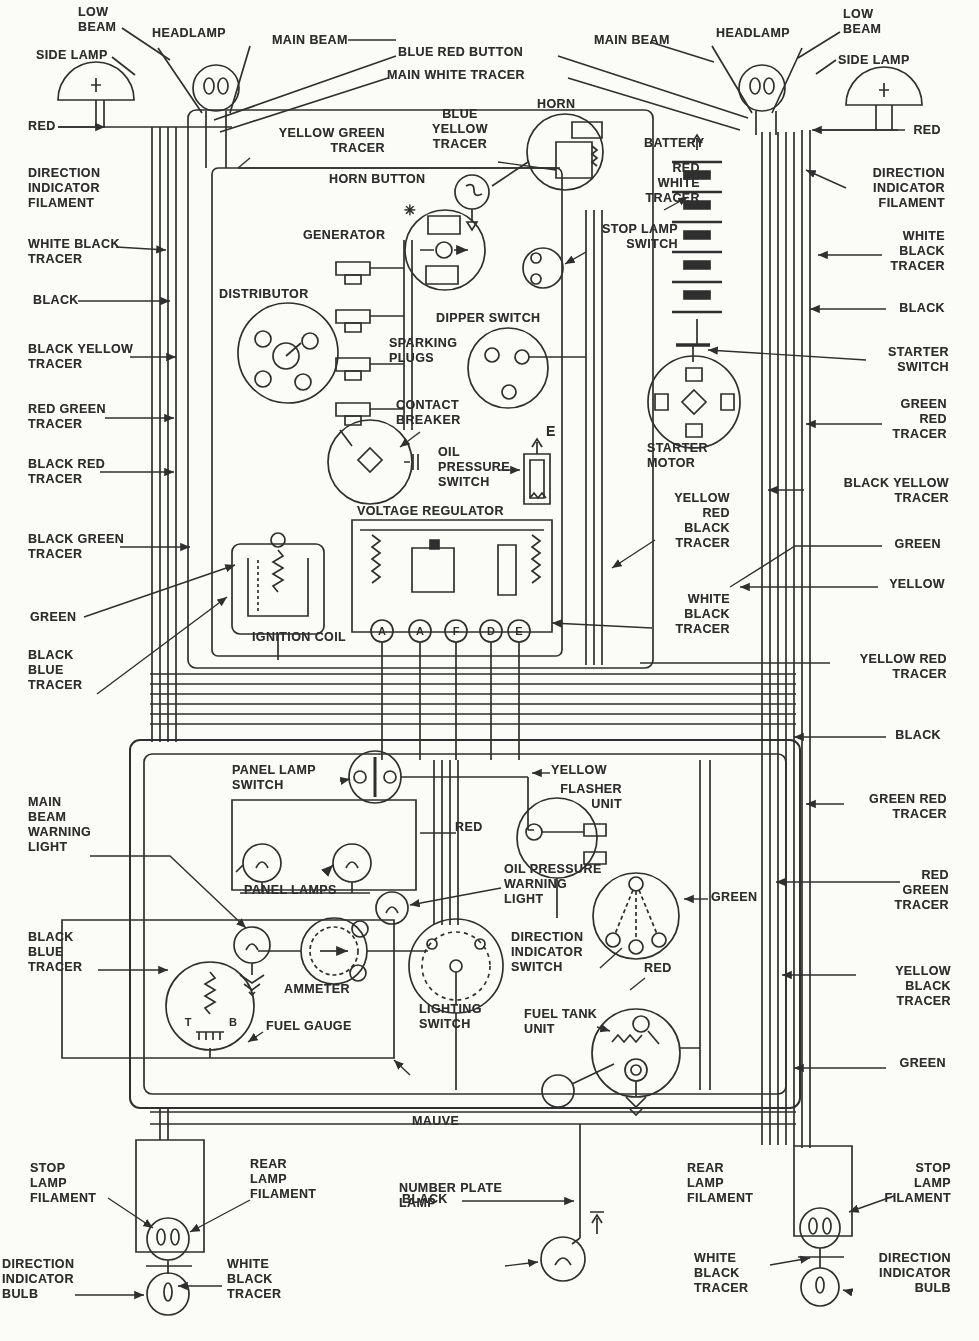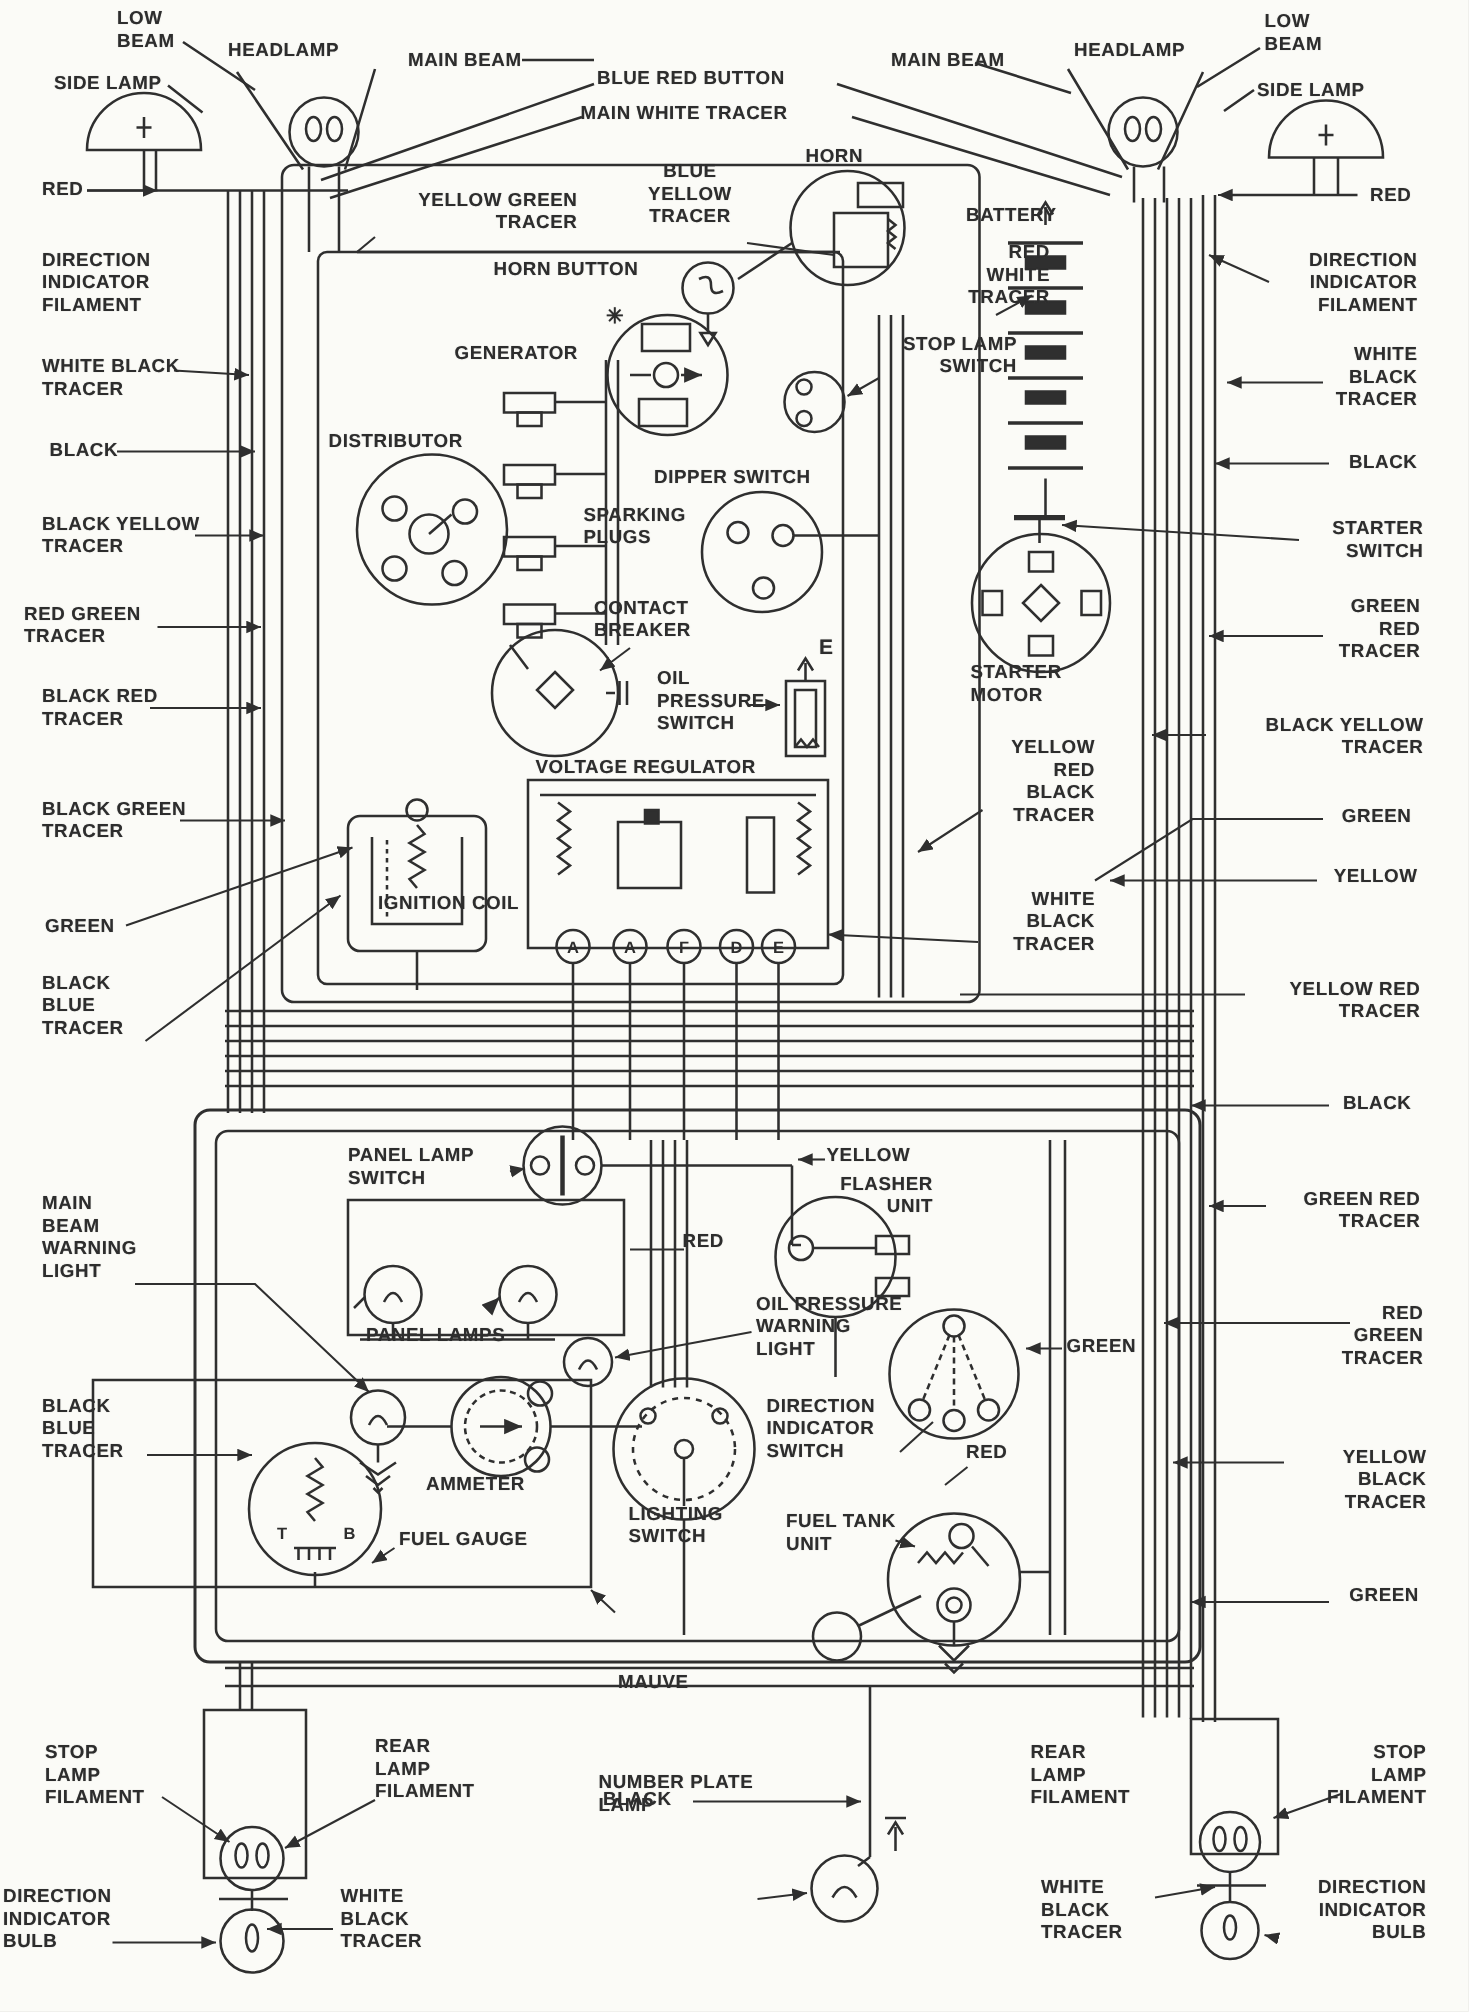--- a/index.html
+++ b/index.html
@@ -416,21 +416,21 @@
 <div class="lb" style="left:219px;top:287px">DISTRIBUTOR</div>
 <div class="lb" style="left:436px;top:311px">DIPPER SWITCH</div>
 <div class="lb" style="left:389px;top:336px">SPARKING
 PLUGS</div>
 <div class="lb r" style="right:30px;top:345px">STARTER
 SWITCH</div>
 <div class="lb" style="left:28px;top:342px">BLACK YELLOW
 TRACER</div>
 <div class="lb" style="left:396px;top:398px">CONTACT
 BREAKER</div>
-<div class="lb" style="left:16px;top:402px">RED GREEN
+<div class="lb" style="left:28px;top:402px">RED GREEN
 TRACER</div>
 <div class="lb r" style="right:32px;top:397px">GREEN
 RED
 TRACER</div>
 <div class="lb" style="left:438px;top:445px">OIL
 PRESSURE
 SWITCH</div>
 <div class="lb" style="left:647px;top:441px">STARTER
 MOTOR</div>
 <div class="lb" style="left:28px;top:457px">BLACK RED
@@ -444,21 +444,21 @@
 TRACER</div>
 <div class="lb" style="left:357px;top:504px">VOLTAGE REGULATOR</div>
 <div class="lb r" style="right:38px;top:537px">GREEN</div>
 <div class="lb" style="left:28px;top:532px">BLACK GREEN
 TRACER</div>
 <div class="lb r" style="right:34px;top:577px">YELLOW</div>
 <div class="lb r" style="left:652px;top:592px;width:78px">WHITE
 BLACK
 TRACER</div>
 <div class="lb" style="left:30px;top:610px">GREEN</div>
-<div class="lb" style="left:252px;top:595px">IGNITION COIL</div>
+<div class="lb" style="left:252px;top:630px">IGNITION COIL</div>
 <div class="lb r" style="right:32px;top:652px">YELLOW RED
 TRACER</div>
 <div class="lb" style="left:28px;top:648px">BLACK
 BLUE
 TRACER</div>
 <div class="lb r" style="right:38px;top:728px">BLACK</div>
 <div class="lb" style="left:232px;top:763px">PANEL LAMP
 SWITCH</div>
 <div class="lb" style="left:551px;top:763px">YELLOW</div>
 <div class="lb" style="left:28px;top:795px">MAIN

